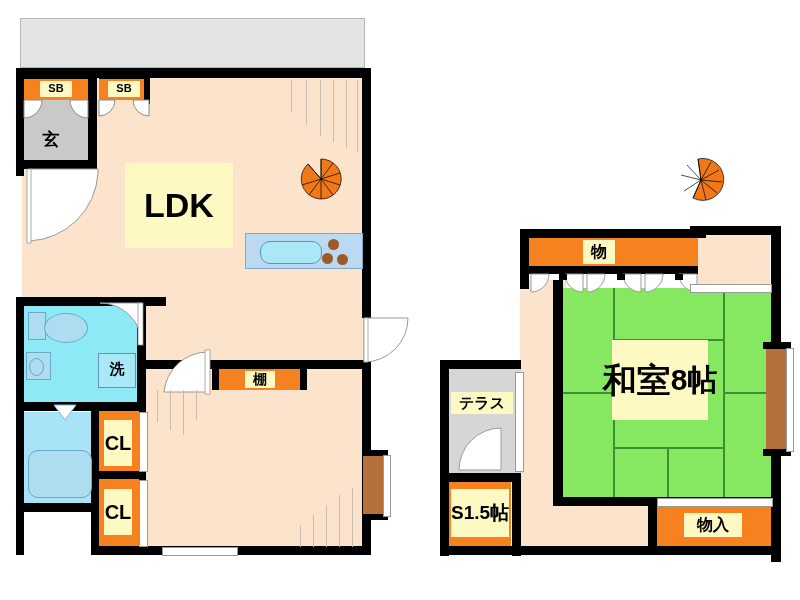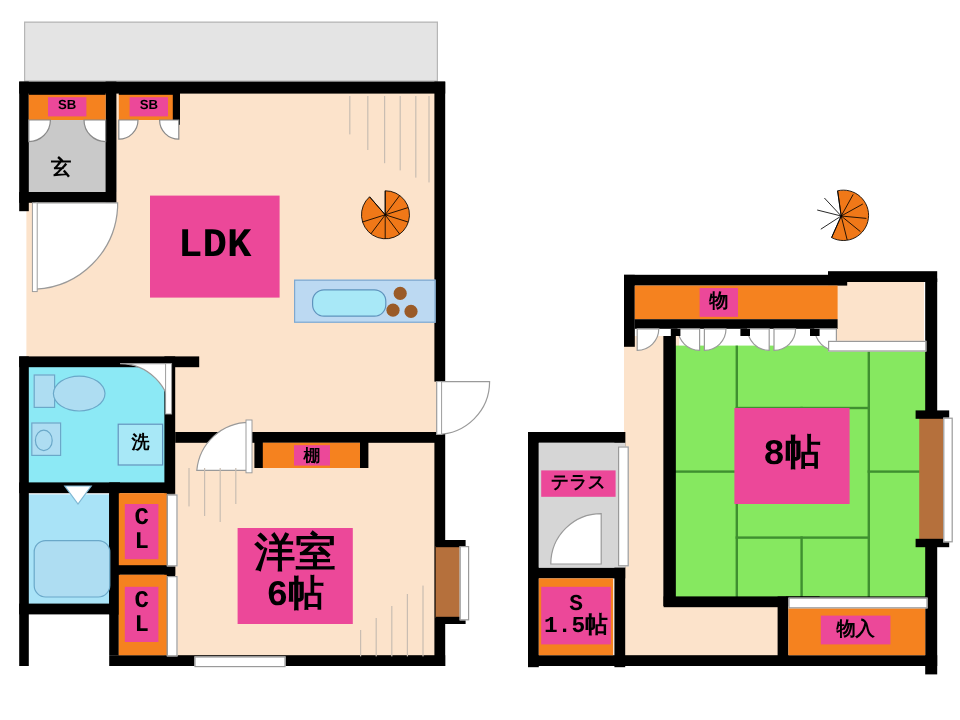--- a/index.html
+++ b/index.html
@@ -11,27 +11,27 @@
   .floor-wood{background:#FCE3CB;}
   .floor-tatami{background:#86E860;}
   .floor-gray{background:#C9C9C9;}
   .balcony{background:#E4E4E4;border:1px solid #B6B6B6;}
   .storage{background:#F5821F;}
   .water{background:#8CE9F5;}
   .bath{background:#A9E3F7;}
   .alcove{background:#B5703C;}
   .kitchencounter{background:#BCD9F2;border:1px solid #7FA8CF;}
   
-  .lab{position:absolute;background:#ec4899;color:#000000;display:flex;align-items:center;
+  .lab{position:absolute;background:#fef9c3;color:#000000;display:flex;align-items:center;
        justify-content:center;line-height:1.02;text-align:center;font-weight:bold;white-space:nowrap;}
   .lab-sm{font-size:11px;font-weight:bold;letter-spacing:0px;}
   .lab-md{font-size:17px;}
   .lab-lg{font-size:30px;}
   .lab-xl{font-size:34px;}
-  .lab-col{flex-direction:column;font-family:Liberation Mono, monospace;}
+  .lab-col{flex-direction:row;}
   .sash{position:absolute;background:#ffffff;border:1px solid #9a9a9a;}
   .thinline{position:absolute;background:#c9bdb2;}
   .burner{position:absolute;background:#9A5B28;border-radius:50%;}
   .sink{position:absolute;background:#A8E8F7;border:1px solid #5f93bd;border-radius:10px;}
   .toilet-bowl{position:absolute;background:#AEDDF2;border:1px solid #6aa8c9;border-radius:50%;}
   .toilet-tank{position:absolute;background:#AEDDF2;border:1px solid #6aa8c9;}
   .tub{position:absolute;background:#AEDDF2;border:1px solid #6aa8c9;border-radius:10px;}
   .tat-line{position:absolute;background:#3f8f30;}
   .stair-fan{position:absolute;}
   svg{display:block;overflow:visible;}
@@ -168,24 +168,20 @@
   <div class="abs storage" style="left:218px;top:369px;width:84px;height:21px;"></div>
   <div class="lab lab-sm" style="left:245px;top:371px;width:30px;height:17px;font-size:14px;">棚</div>
   <div class="abs wall" style="left:212px;top:366px;width:7px;height:24px;"></div>
   <div class="abs wall" style="left:300px;top:366px;width:7px;height:24px;"></div>
 
   <svg class="abs" style="left:150px;top:348px;width:62px;height:48px;">
     <path d="M58,44 L58,4 A44,44 0 0 0 14,44 Z" fill="#ffffff" stroke="#9a9a9a" stroke-width="1"></path>
     <rect x="55" y="2" width="5" height="44" fill="#ffffff" stroke="#9a9a9a" stroke-width="0.8"></rect>
   </svg>
 
-  <div class="lab lab-col" style="left:198px;top:440px;width:96px;height:80px;">
-    <span class="lab-xl">洋室</span>
-    <span class="lab-lg">6帖</span>
-  </div>
 
   <div class="thinline" style="left:157px;top:390px;width:1px;height:32px;"></div>
   <div class="thinline" style="left:170px;top:390px;width:1px;height:40px;"></div>
   <div class="thinline" style="left:183px;top:390px;width:1px;height:45px;"></div>
   <div class="thinline" style="left:196px;top:390px;width:1px;height:30px;"></div>
   <div class="thinline" style="left:300px;top:525px;width:1px;height:22px;"></div>
   <div class="thinline" style="left:313px;top:515px;width:1px;height:32px;"></div>
   <div class="thinline" style="left:326px;top:505px;width:1px;height:42px;"></div>
   <div class="thinline" style="left:339px;top:495px;width:1px;height:52px;"></div>
   <div class="thinline" style="left:352px;top:488px;width:1px;height:59px;"></div>
@@ -257,20 +253,21 @@
     <path d="M116,0 L116,18 A18,18 0 0 0 134,0 Z" fill="#ffffff" stroke="#9a9a9a" stroke-width="1"></path>
     <path d="M168,0 L168,18 A18,18 0 0 1 150,0 Z" fill="#ffffff" stroke="#9a9a9a" stroke-width="1"></path>
     <rect x="30" y="0" width="8" height="6" fill="#000"></rect>
     <rect x="88" y="0" width="8" height="6" fill="#000"></rect>
     <rect x="146" y="0" width="8" height="6" fill="#000"></rect>
   </svg>
 
   <div class="sash" style="left:690px;top:284px;width:80px;height:7px;"></div>
 
   <div class="lab lab-col" style="left:612px;top:340px;width:96px;height:80px;">
+    <span class="lab-xl">和室</span>
     <span class="lab-lg">8帖</span>
   </div>
 
   <div class="abs alcove" style="left:766px;top:348px;width:22px;height:102px;"></div>
   <div class="abs wall" style="left:763px;top:342px;width:28px;height:7px;"></div>
   <div class="abs wall" style="left:763px;top:449px;width:28px;height:7px;"></div>
   <div class="sash" style="left:786px;top:348px;width:6px;height:102px;"></div>
 
   <div class="abs floor-gray" style="left:449px;top:369px;width:72px;height:104px;background:#D6D6D6;"></div>
   <div class="lab lab-sm" style="left:451px;top:392px;width:62px;height:22px;font-size:15px;">テラス</div>

